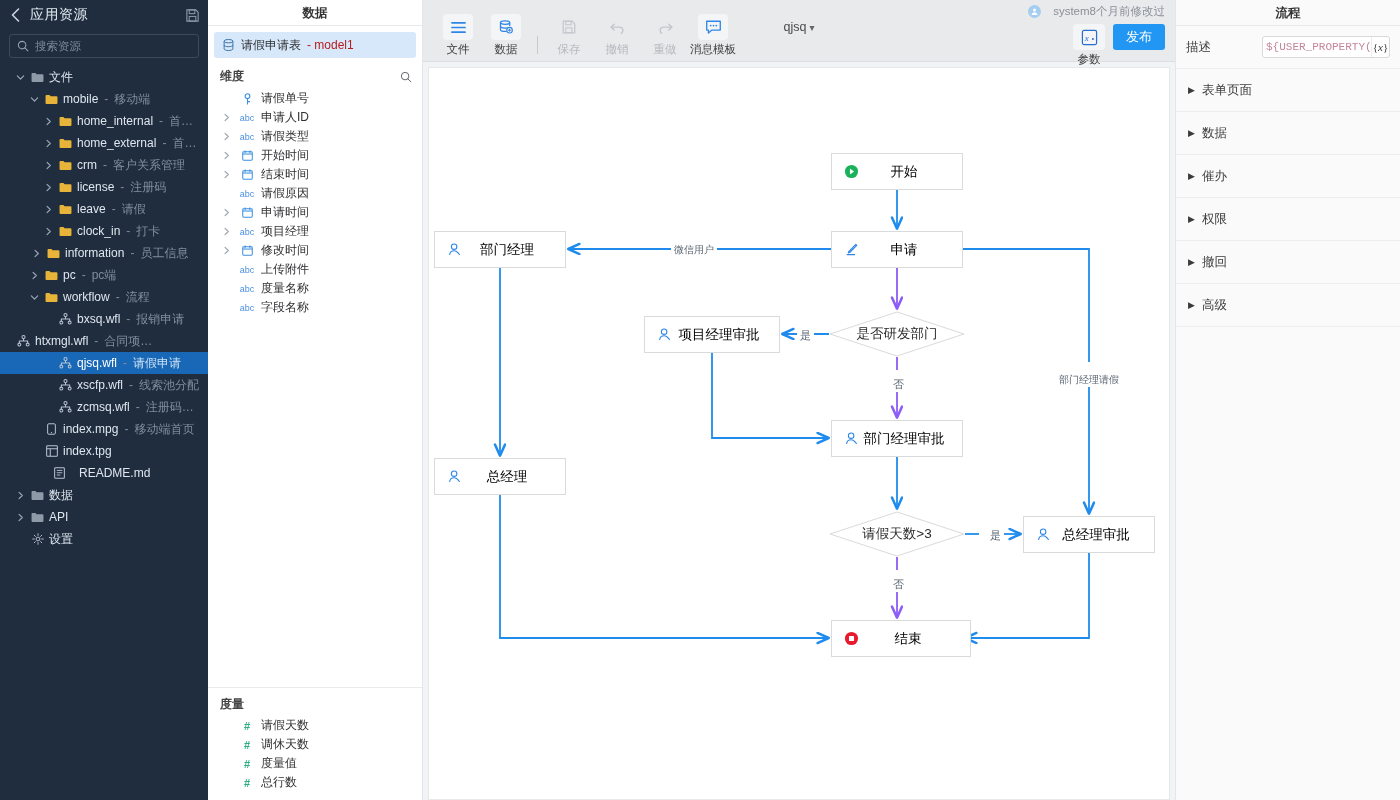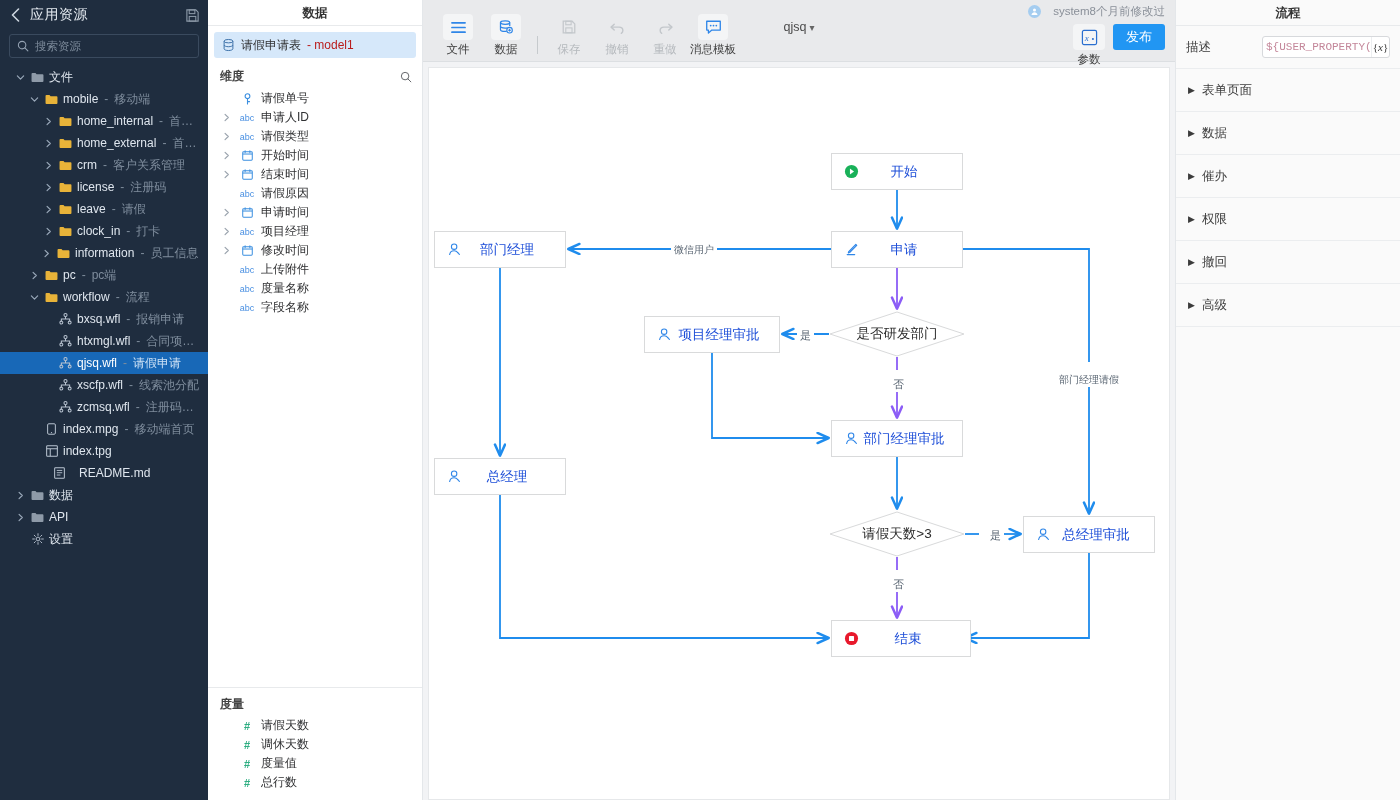--- a/index.html
+++ b/index.html
@@ -152,21 +152,21 @@
   .canvaswrap { flex: 1 1 auto; background: #f2f3f5; padding: 5px 5px 0 5px; overflow: hidden; }
   .canvas {
     position: relative; width: 100%; height: 100%;
     background: #fff; border: 1px solid #e6e8ea;
   }
 
   
   .node {
     position: absolute; border: 1px solid #d9dadb; background: #fff;
     display: flex; align-items: center; cursor: pointer;
-    font-size: 13.5px; color: #1d4ed8;
+    font-size: 13.5px; color: #000000;
   }
   .node .nic { position: absolute; left: 12px; display: flex; align-items: center; }
   .node .nlab { width: 100%; text-align: center; padding-left: 14px; }
   .dia {
     position: absolute; display:flex; align-items:center; justify-content:center;
     cursor: pointer; font-size: 13.5px; color: #2b2b2b;
   }
   .dia svg { position: absolute; inset: 0; }
   .dia span { position: relative; z-index: 2; }
   .edgelab {
@@ -354,21 +354,21 @@
           </span>
           <span class="ticon">
             <svg width="13" height="11" viewBox="0 0 14 12">
               <path d="M0.5 2.2a1 1 0 011-1h3.3l1.2 1.3h6.5a1 1 0 011 1v6.3a1 1 0 01-1 1H1.5a1 1 0 01-1-1z" fill="#e8b339"></path>
             </svg>
           </span>
           <span class="tlabel">clock_in</span>
           <span class="tdash">-</span>
           <span class="tdesc">打卡</span>
         </div>
-        <div class="tnode" style="padding-left: 40px;">
+        <div class="tnode" style="padding-left: 30px;">
           <span class="caret">
             <svg width="9" height="9" viewBox="0 0 10 10">
               <path d="M3.4 1.5L7 5 3.4 8.5" fill="none" stroke="#9aa9ba" stroke-width="1.3" stroke-linecap="round" stroke-linejoin="round"></path>
             </svg>
           </span>
           <span class="ticon">
             <svg width="13" height="11" viewBox="0 0 14 12">
               <path d="M0.5 2.2a1 1 0 011-1h3.3l1.2 1.3h6.5a1 1 0 011 1v6.3a1 1 0 01-1 1H1.5a1 1 0 01-1-1z" fill="#e8b339"></path>
             </svg>
           </span>
@@ -413,21 +413,21 @@
               <circle cx="7" cy="2.3" r="1.7" fill="none" stroke="#b9c4d1" stroke-width="1.1"></circle>
               <circle cx="2.5" cy="10.4" r="1.6" fill="none" stroke="#b9c4d1" stroke-width="1.1"></circle>
               <circle cx="11.5" cy="10.4" r="1.6" fill="none" stroke="#b9c4d1" stroke-width="1.1"></circle>
               <path d="M7 4.2v2.4M2.5 8.8V6.6h9v2.2" fill="none" stroke="#b9c4d1" stroke-width="1.1"></path>
             </svg>
           </span>
           <span class="tlabel">bxsq.wfl</span>
           <span class="tdash">-</span>
           <span class="tdesc">报销申请</span>
         </div>
-        <div class="tnode" style="padding-left: 42px;">
+        <div class="tnode" style="">
           <span class="caret blank"></span>
           <span class="ticon">
             <svg width="13" height="12" viewBox="0 0 14 13">
               <circle cx="7" cy="2.3" r="1.7" fill="none" stroke="#b9c4d1" stroke-width="1.1"></circle>
               <circle cx="2.5" cy="10.4" r="1.6" fill="none" stroke="#b9c4d1" stroke-width="1.1"></circle>
               <circle cx="11.5" cy="10.4" r="1.6" fill="none" stroke="#b9c4d1" stroke-width="1.1"></circle>
               <path d="M7 4.2v2.4M2.5 8.8V6.6h9v2.2" fill="none" stroke="#b9c4d1" stroke-width="1.1"></path>
             </svg>
           </span>
           <span class="tlabel">htxmgl.wfl</span>

